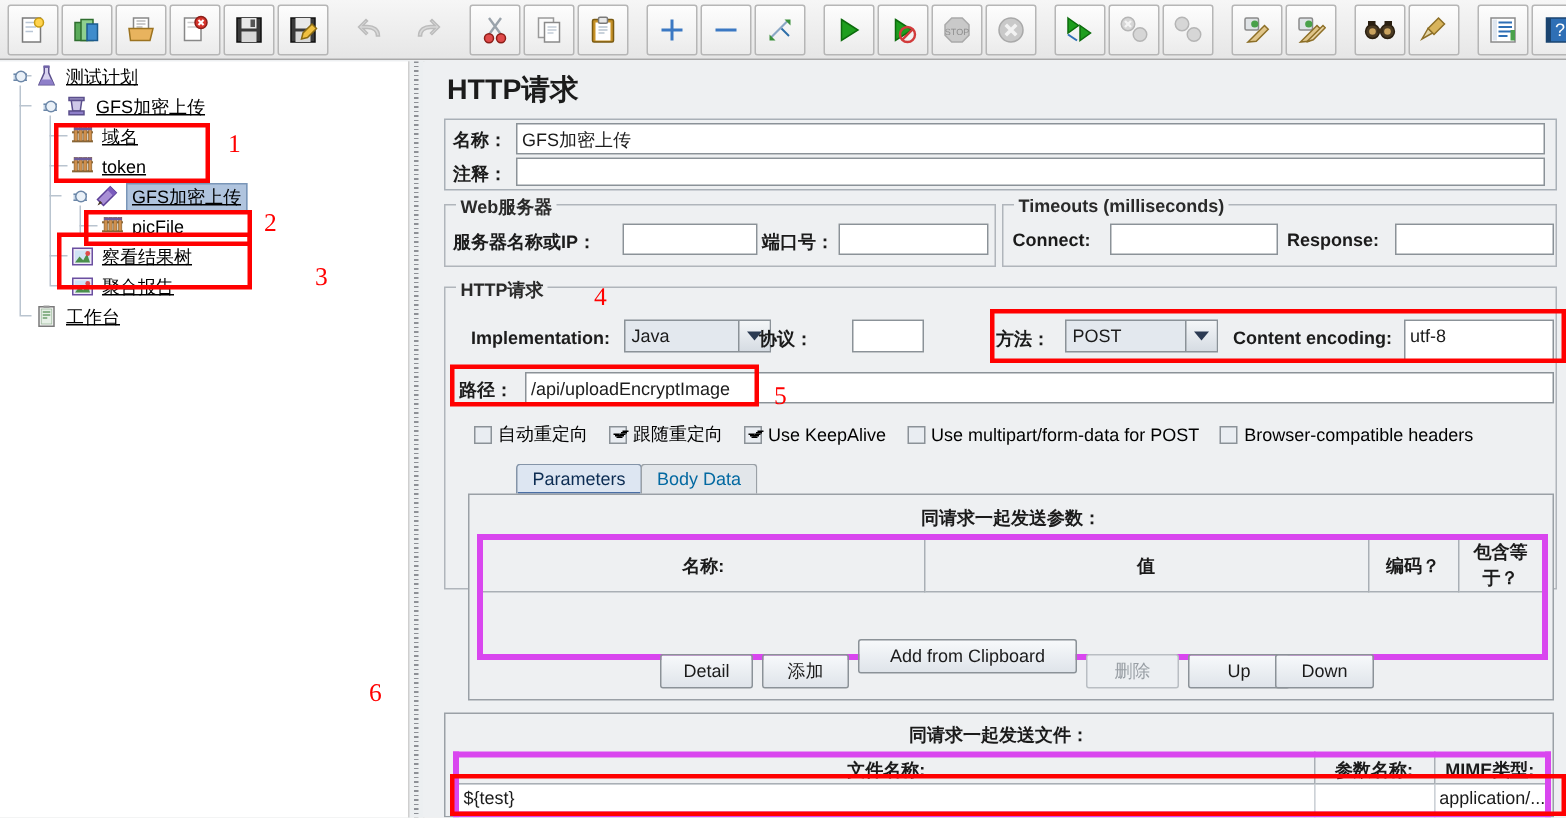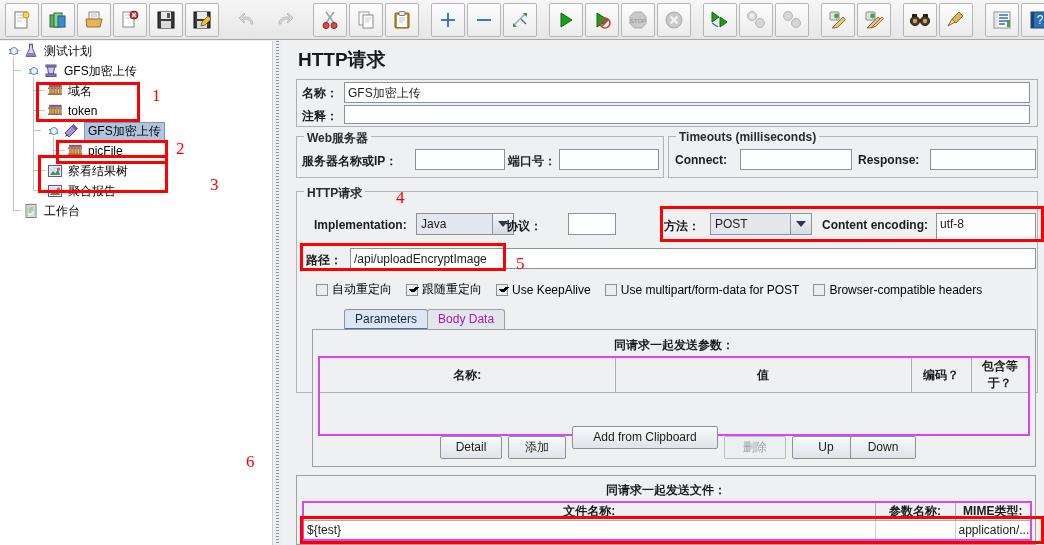--- a/index.html
+++ b/index.html
@@ -30,21 +30,21 @@
     background:#eceff1;border-left:1px solid #cfcfcf;border-right:1px solid #cfcfcf;}
   .splitter .dots{position:absolute;left:3px;top:0;width:3px;height:504px;
     background-image:repeating-linear-gradient(to bottom,#8d9096 0 1px,transparent 1px 3px);}
   .rightpane{position:absolute;left:282px;top:41px;width:762px;height:504px;
     background:#eef0f2;overflow:hidden;}
 
   
   .tree{position:relative;padding:4px 0 0 6px;font-size:12px;}
   .tnode{position:absolute;display:flex;align-items:center;white-space:nowrap;height:18px;}
   .tnode .ticon{width:18px;height:17px;display:flex;align-items:center;justify-content:center;margin-right:4px;}
-  .tnode .tlabel{line-height:17px;}
+  .tnode .tlabel{line-height:17px;text-decoration:underline;}
   .tnode .tlabel.sel{background:#b0c4de;border:1px solid #7a96b8;padding:0 3px;}
   .handle{position:absolute;width:9px;height:9px;}
   .handle:before{content:"";position:absolute;left:0;top:3px;width:9px;height:3px;
     border-top:1px solid #6c87a8;border-bottom:1px solid #6c87a8;background:#c9d9ea;}
   .handle:after{content:"";position:absolute;left:1px;top:1px;width:6px;height:6px;
     border:1px solid #6c87a8;border-radius:50%;background:#eaf1f8;}
   .vline{position:absolute;width:1px;background:#b9c4cf;}
   .hline{position:absolute;height:1px;background:#b9c4cf;}
 
   
@@ -70,29 +70,29 @@
   .cbitem{display:flex;align-items:center;margin-right:14px;white-space:nowrap;font-size:12px;}
   .cbox{width:12px;height:12px;border:1px solid #8b9298;background:#e9edf2;margin-right:4px;
     position:relative;box-sizing:border-box;}
   .cbox.ck:after{content:"";position:absolute;left:2px;top:4px;width:4px;height:1px;
     background:#000;box-shadow:1px 1px 0 #000,2px 2px 0 #000,3px 1px 0 #000,4px 0 0 #000,5px -1px 0 #000,6px -2px 0 #000;}
 
   
   .tabbar{position:absolute;display:flex;align-items:flex-end;height:21px;padding-left:32px;}
   .tab{height:20px;line-height:19px;padding:0 10px;font-size:12px;
     border:1px solid #9aa0a6;border-bottom:none;background:#e2e6ea;
-    border-radius:3px 3px 0 0;margin-right:-1px;color:#a21caf;}
+    border-radius:3px 3px 0 0;margin-right:-1px;color:#0369a1;}
   .tab.act{background:#dde6f2;border-color:#8494a8;font-weight:normal;color:#0c2c52;
     box-shadow:inset 0 -2px 0 #4a6fa5;}
 
   .section{position:absolute;border:1px solid #9aa0a6;background:#eef0f2;box-sizing:border-box;}
   .sectitle{position:absolute;width:100%;text-align:center;font-size:12px;font-weight:bold;color:#1b1b1b;}
 
   table.jt{position:absolute;border-collapse:collapse;background:#eef0f2;
-    border:2px solid #d946ef;table-layout:fixed;}
+    border:4px solid #d946ef;table-layout:fixed;}
   table.jt th{background:#eef0f2;border:1px solid #a9afb5;font-size:12px;font-weight:bold;
     height:17px;padding:0;text-align:center;color:#1b1b1b;}
   table.jt td{background:#fff;border:1px solid #cdd2d7;font-size:12px;height:18px;
     padding:0 3px;color:#1b1b1b;text-align:left;overflow:hidden;white-space:nowrap;}
   table.jt td.empty{background:#eef0f2;border:none;}
 
   .btn{position:absolute;height:23px;line-height:21px;text-align:center;font-size:12px;
     background:linear-gradient(#f7f9fb,#dfe4ea);border:1px solid #8b9298;border-radius:2px;
     color:#1b1b1b;box-sizing:border-box;}
   .btn.dis{color:#9aa0a6;background:#eceff2;border-color:#b9bec3;}

